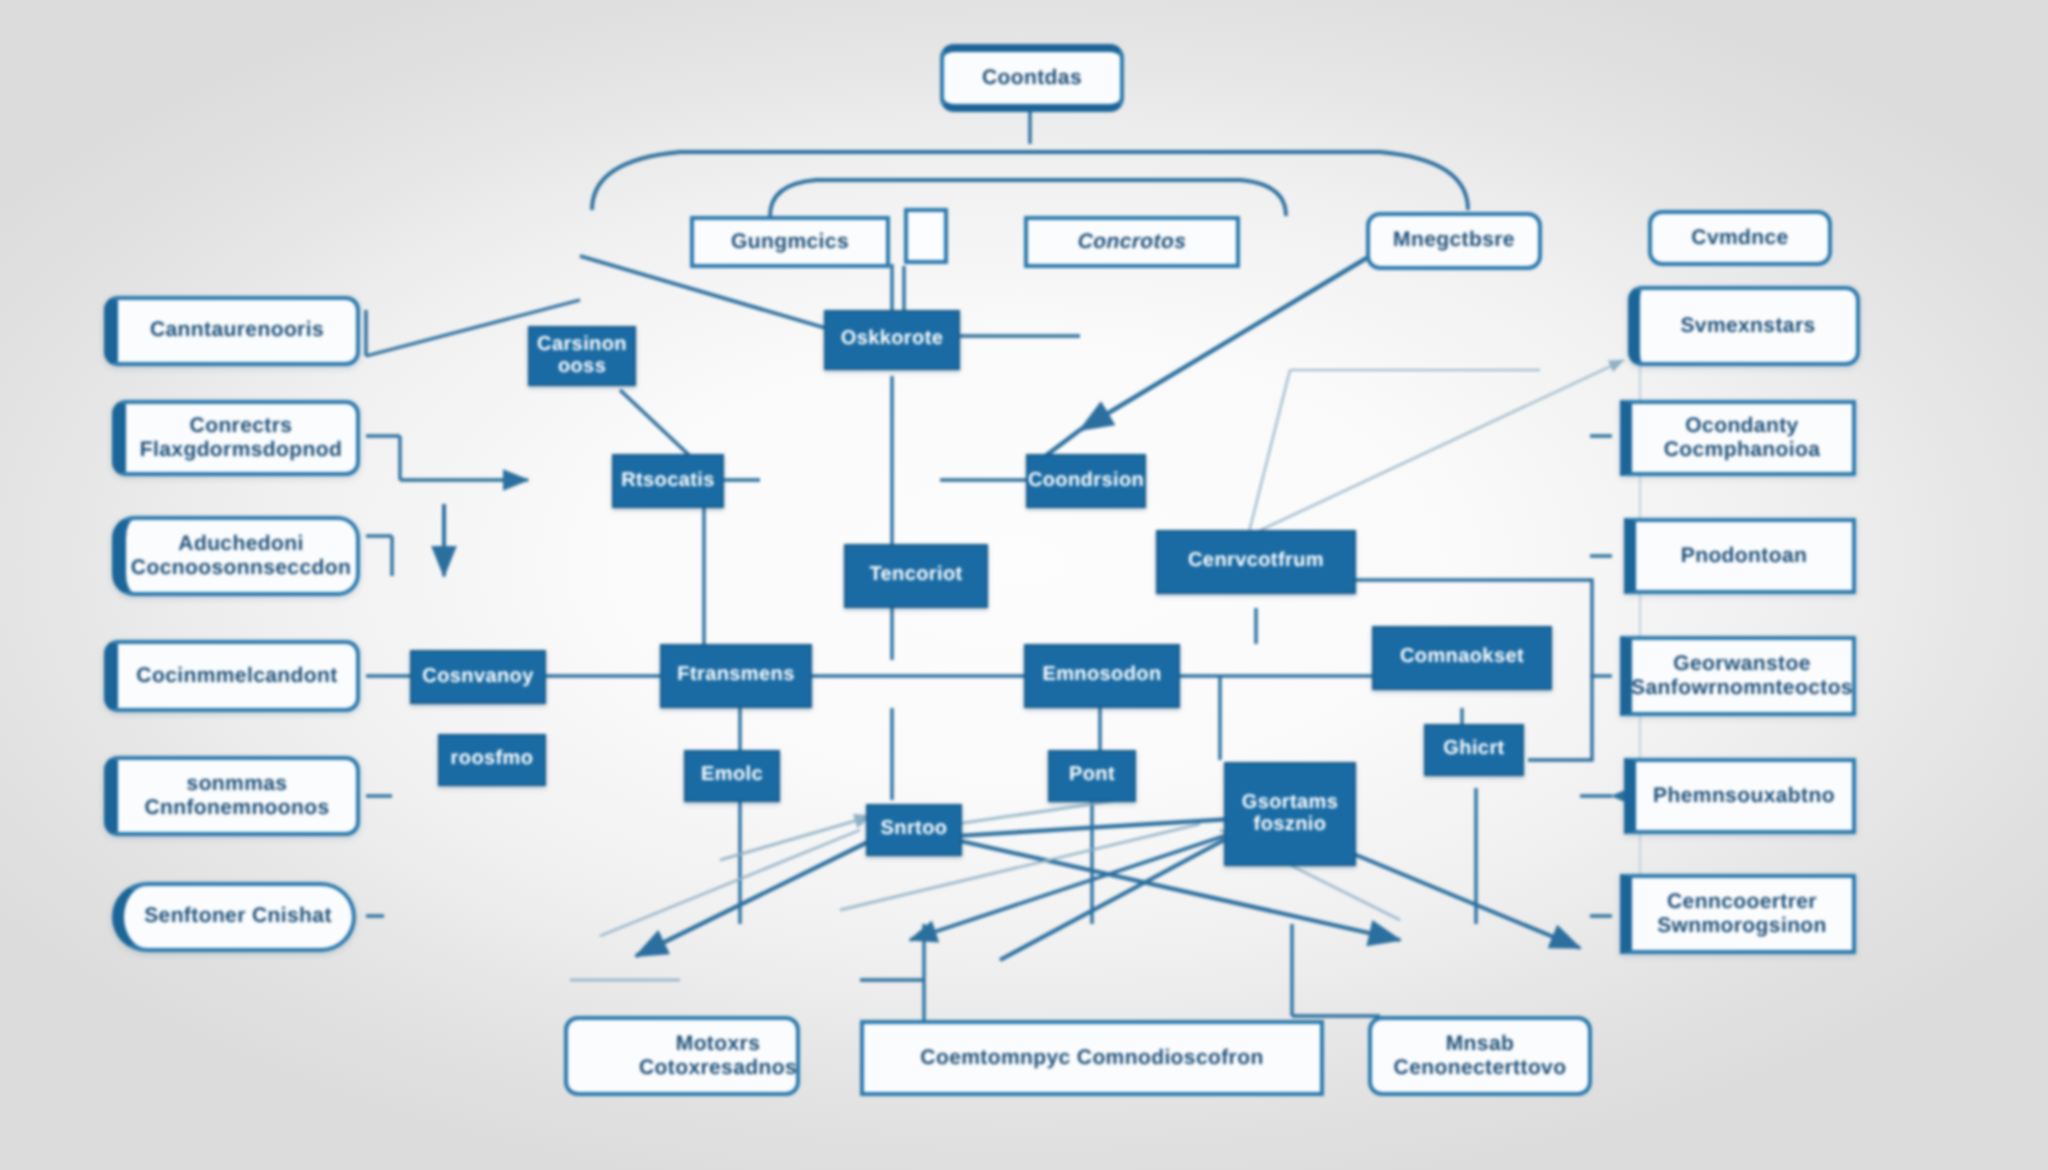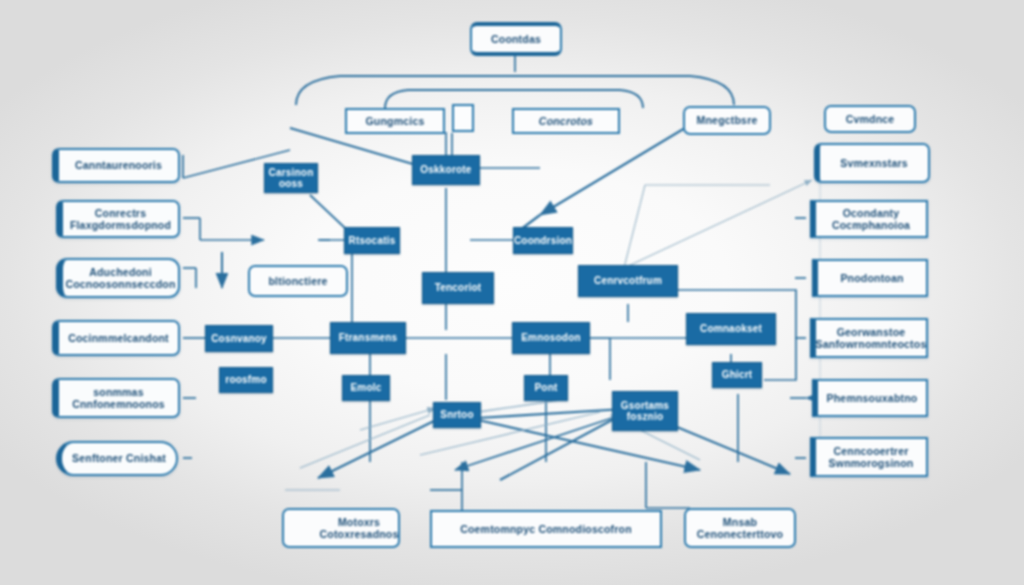--- a/index.html
+++ b/index.html
@@ -219,25 +219,22 @@
   <div class="node rcol" style="left:810px;top:437px;width:118px;height:40px;">
     <span class="lbl">Cenncooertrer Swnmorogsinon</span>
       </div>
 
   <div class="node fill" style="left:412px;top:155px;width:68px;height:30px;">
     <span class="lbl">Oskkorote</span>
       </div>
   <div class="node fill sm" style="left:264px;top:163px;width:54px;height:30px;">
     <span class="lbl">Carsinon ooss</span>
       </div>
-  <div class="node fill sm" style="left:344px;top:227px;width:56px;height:27px;">
+  <div class="node fill sm" style="left:306px;top:227px;width:56px;height:27px;">
     <span class="lbl">Rtsocatis</span>
-      </div>
-  <div class="node thin rounded" style="left:248px;top:265px;width:100px;height:32px;">
-    <span class="lbl">bltionctiere</span>
       </div>
   <div class="node fill" style="left:422px;top:272px;width:72px;height:32px;">
     <span class="lbl">Tencoriot</span>
       </div>
   <div class="node fill sm" style="left:513px;top:227px;width:60px;height:27px;">
     <span class="lbl">Coondrsion</span>
       </div>
   <div class="node fill" style="left:578px;top:265px;width:100px;height:32px;">
     <span class="lbl">Cenrvcotfrum</span>
       </div>
@@ -261,21 +258,21 @@
       </div>
   <div class="node fill sm" style="left:524px;top:375px;width:44px;height:26px;">
     <span class="lbl">Pont</span>
       </div>
   <div class="node fill sm" style="left:712px;top:362px;width:50px;height:26px;">
     <span class="lbl">Ghicrt</span>
       </div>
   <div class="node fill sm" style="left:433px;top:402px;width:48px;height:26px;">
     <span class="lbl">Snrtoo</span>
       </div>
-  <div class="node fill" style="left:612px;top:391px;width:66px;height:40px;">
+  <div class="node fill" style="left:612px;top:381px;width:66px;height:52px;">
     <span class="lbl">Gsortams fosznio</span>
       </div>
 
   <div class="node thin rounded" style="left:282px;top:508px;width:118px;height:40px;padding-left:36px;">
     <span class="lbl">Motoxrs Cotoxresadnos</span>
       </div>
   <div class="node thin" style="left:430px;top:510px;width:232px;height:38px;">
     <span class="lbl">Coemtomnpyc Comnodioscofron</span>
       </div>
   <div class="node thin rounded" style="left:684px;top:508px;width:112px;height:40px;">

